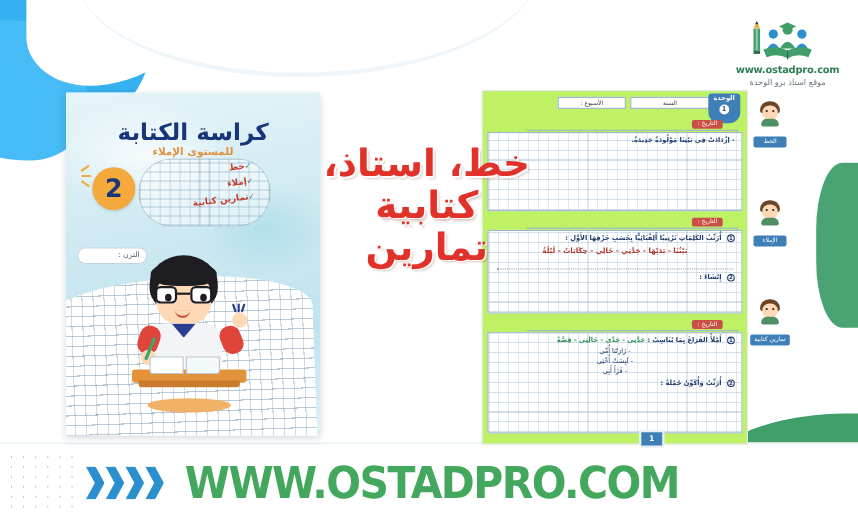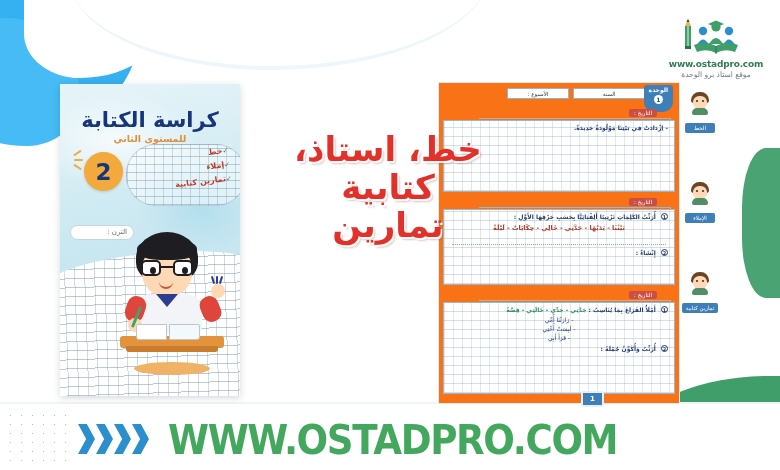--- a/index.html
+++ b/index.html
@@ -115,21 +115,21 @@
     margin-top: 1px;
   }
   .brand-ar {
     font-size: 7.5px; color: #6d7880;
     direction: rtl; margin-top: 1px;
   }
 
   
   .book {
     position: absolute; left: 60px; top: 84px;
-    width: 180px; height: 312px;
+    width: 231px; height: 312px;
     background: linear-gradient(170deg,#e6f4f8 0%, #cde9f2 42%, #bfe3ef 72%, #dff1f7 100%);
     box-shadow: 0 2px 7px rgba(20,40,60,.18);
     overflow: hidden;
     z-index: 5;
   }
   .book-wash {
     position: absolute; inset: 0;
     background:
       radial-gradient(ellipse 120px 70px at 30% 18%, rgba(255,255,255,.75), transparent 70%),
       radial-gradient(ellipse 90px 60px at 78% 40%, rgba(150,210,230,.45), transparent 70%),
@@ -296,21 +296,21 @@
     font-size: 34px;
     line-height: 1.12;
     text-shadow: 1.5px 1.5px 0 rgba(255,255,255,.9), 2.5px 2.5px 2px rgba(150,60,50,.28);
     z-index: 7;
   }
 
   
   .sheet {
     position: absolute; left: 438px; top: 82px;
     width: 242px; height: 322px;
-    background: #f97316;
+    background: #bef264;
     border: 1px solid #e3eaf0;
     z-index: 6;
     overflow: hidden;
     direction: rtl;
   }
   .sheet-head {
     position: relative; height: 16px; margin: 4px 6px 0 6px;
   }
   .unit-badge {
     position: absolute; right: 0; top: -2px;
@@ -490,21 +490,21 @@
         <path d="M35 32 l0 8" stroke="#2b6f4c" stroke-width="1" fill="none"></path>
       </svg>
     </div>
     <div class="brand-url">www.ostadpro.com</div>
     <div class="brand-ar">موقع استاذ برو الوحدة</div>
   </div>
 
   <div class="book">
     <div class="book-wash"></div>
     <div class="book-title">كراسة الكتابة</div>
-    <div class="book-sub">للمستوى الثاني</div>
+    <div class="book-sub">للمستوى الإملاء</div>
 
     <div class="spark">
         <i></i>
         <i></i>
         <i></i>
       </div>
     <div class="badge2">2</div>
 
     <div class="note-card">
       <div class="note-lines">

